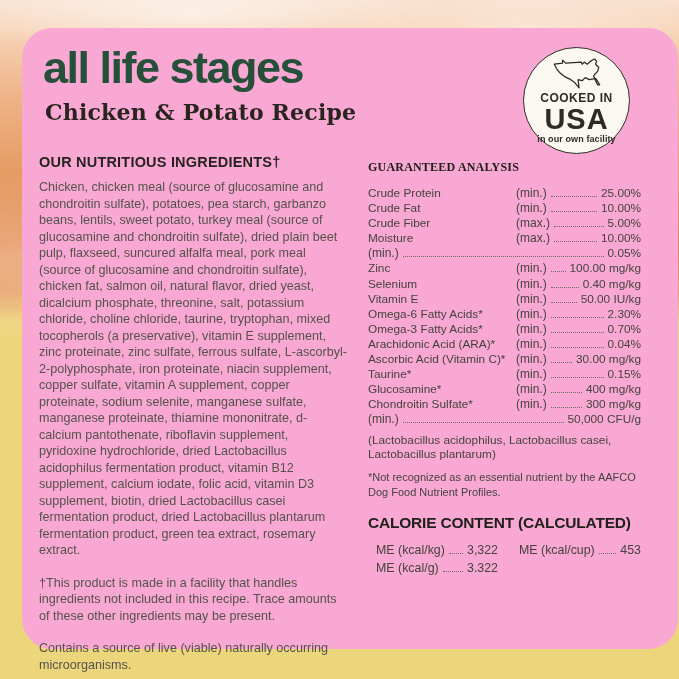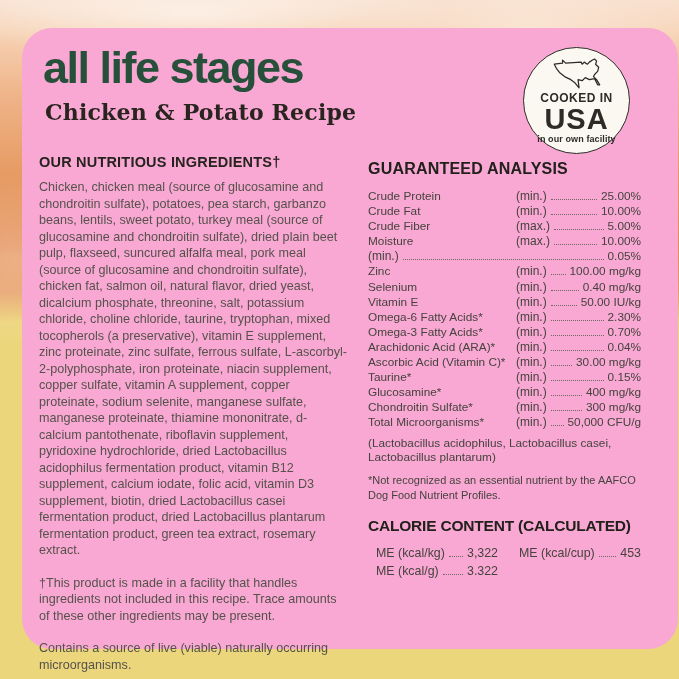--- a/index.html
+++ b/index.html
@@ -48,21 +48,21 @@
   .badge-main{font-size:29px;font-weight:bold;letter-spacing:1px;line-height:29px;}
   .badge-bottom{font-size:9px;font-weight:bold;line-height:11px;letter-spacing:.1px;}
 
   .left-col{position:absolute;left:17px;top:114px;width:308px;color:#55524b;margin-top:12px;}
   .ing-heading{font-size:14.5px;font-weight:bold;color:#26231e;letter-spacing:.2px;margin:0 0 9px 0;}
   .ing-body{font-size:12.6px;line-height:16.5px;margin:0;}
   .ing-foot{font-size:12.6px;line-height:16.5px;margin:16px 0 0 0;}
   .ing-note{font-size:12.6px;line-height:16.5px;margin:16px 0 0 0;}
 
   .right-col{position:absolute;left:346px;top:132px;width:273px;color:#45433d;}
-  .ga-heading{font-size:16px;font-weight:bold;color:#21201b;letter-spacing:.2px;margin:0 0 11px 0;white-space:nowrap;}
+  .ga-heading{font-size:12px;font-weight:bold;color:#21201b;letter-spacing:.2px;margin:0 0 11px 0;white-space:nowrap;font-family:Liberation Serif, serif;}
   .ga-row{display:flex;align-items:baseline;font-size:11.8px;line-height:15.1px;white-space:nowrap;}
   .ga-name{min-width:148px;flex-shrink:0;}
   .ga-basis{font-size:12px;}
   .leader{flex:1;border-bottom:1.6px dotted #6d6a63;margin:0 4px 3px 4px;min-width:8px;}
   .ga-value{text-align:right;}
   .ga-species{font-size:11.8px;line-height:14.8px;margin-top:5px;}
   .ga-foot{font-size:11px;line-height:14.6px;margin-top:8px;}
   .cal-heading{font-size:15.5px;font-weight:bold;color:#21201b;letter-spacing:-.2px;margin:15px 0 0 0;white-space:nowrap;}
   .cal-table{display:flex;gap:13px;margin-top:9px;}
   .cal-col{display:flex;flex-direction:column;margin-left:8px;}
@@ -182,21 +182,20 @@
           <span class="leader"></span>
           <span class="ga-value">400 mg/kg</span>
         </div>
         <div class="ga-row">
           <span class="ga-name">Chondroitin Sulfate*</span>
           <span class="ga-basis">(min.)</span>
           <span class="leader"></span>
           <span class="ga-value">300 mg/kg</span>
         </div>
         <div class="ga-row">
-          <span class="ga-name">Total Microorganisms*</span>
           <span class="ga-basis">(min.)</span>
           <span class="leader"></span>
           <span class="ga-value">50,000 CFU/g</span>
         </div>
       </div>
     <div class="ga-species">(Lactobacillus acidophilus, Lactobacillus casei, Lactobacillus plantarum)</div>
     <div class="ga-foot">*Not recognized as an essential nutrient by the AAFCO Dog Food Nutrient Profiles.</div>
     <h2 class="cal-heading">CALORIE CONTENT (CALCULATED)</h2>
     <div class="cal-table">
         <div class="cal-col cal-col-1">

